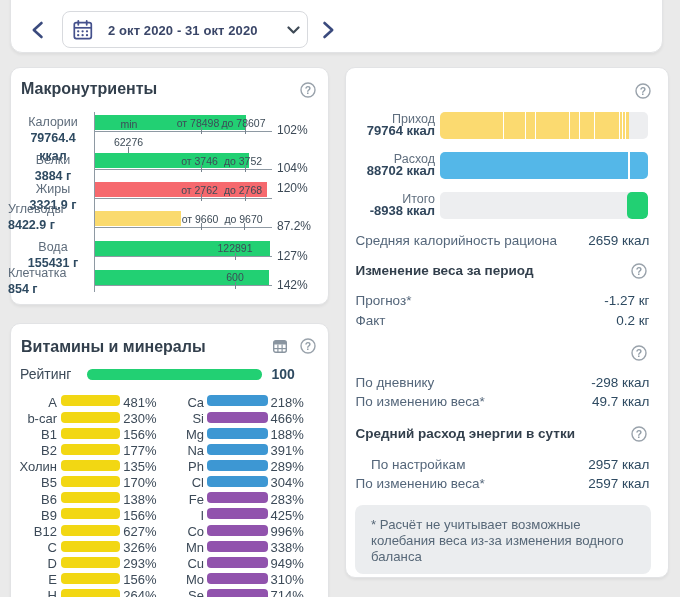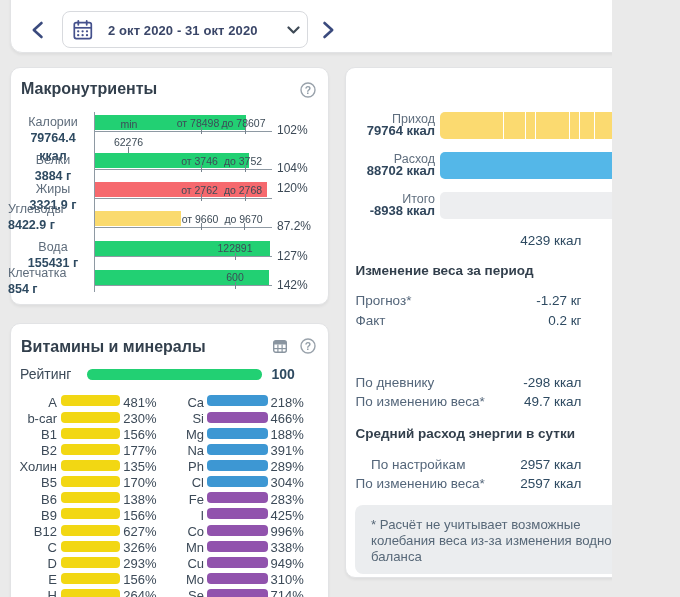--- a/index.html
+++ b/index.html
@@ -1,17 +1,17 @@
 <!DOCTYPE html>
 <html><head><meta charset="utf-8">
 <style>
 *{margin:0;padding:0;box-sizing:border-box}
 html,body{width:680px;height:597px;overflow:hidden}
 body{font-family:"Liberation Sans",sans-serif;background:#eaeaea}
-#wrap{position:relative;width:612px;height:597px;overflow:hidden}
+#wrap{position:relative;width:680px;height:597px;overflow:hidden}
 .abs{position:absolute}
 .panel{position:absolute;background:#fff;border:1px solid #e2e3e5;border-radius:10px;box-shadow:0 2px 3px rgba(0,0,0,.05)}
 .ptitle{position:absolute;font-size:16px;font-weight:700;color:#323f4c}
 .hline{position:absolute;height:1px;background:#8e99a3}
 .vline{position:absolute;width:1px;background:#8e99a3}
 .tick{position:absolute;width:1px;background:#77838e}
 .bar{position:absolute;height:15px}
 .nm{font-size:12.5px;color:#5e6c7b;line-height:11.8px}
 .vl{font-size:12.5px;color:#2e4a61;font-weight:700;line-height:18px}
 .pct{position:absolute;font-size:12px;color:#3c4956}
@@ -247,21 +247,22 @@
       <div class="l2">79764 ккал</div>
     </div>
 <div class="elab" style="left:345px;top:154.2px">
       <div class="l1">Расход</div>
       <div class="l2">88702 ккал</div>
     </div>
 <div class="elab" style="left:345px;top:194.3px">
       <div class="l1">Итого</div>
       <div class="l2">-8938 ккал</div>
     </div>
-<div class="erow-v" style="top:232.9px">4239 ккал</div>
+<div class="erow-l" style="left:355.5px;top:232.9px">Средняя калорийность рациона</div>
+<div class="erow-v" style="top:232.9px">2659 ккал</div>
 <div class="ehdr" style="left:355.5px;top:263.1px">Изменение веса за период</div>
 <svg class="abs" style="left:631.0px;top:262.8px" width="16" height="16" viewBox="0 0 16 16">
       <circle cx="8" cy="8" r="7" fill="none" stroke="#99a2ab" stroke-width="1.4"></circle>
       <text x="8" y="11.6" font-size="10.5" font-weight="bold" font-family="Liberation Sans" fill="#939ea8" text-anchor="middle">?</text>
     </svg>
 <div class="erow-l" style="left:355.5px;top:293.2px">Прогноз*</div>
 <div class="erow-v" style="top:293.2px">-1.27 кг</div>
 <div class="erow-l" style="left:355.5px;top:312.9px">Факт</div>
 <div class="erow-v" style="top:312.9px">0.2 кг</div>
 <svg class="abs" style="left:631.0px;top:345.0px" width="16" height="16" viewBox="0 0 16 16">

